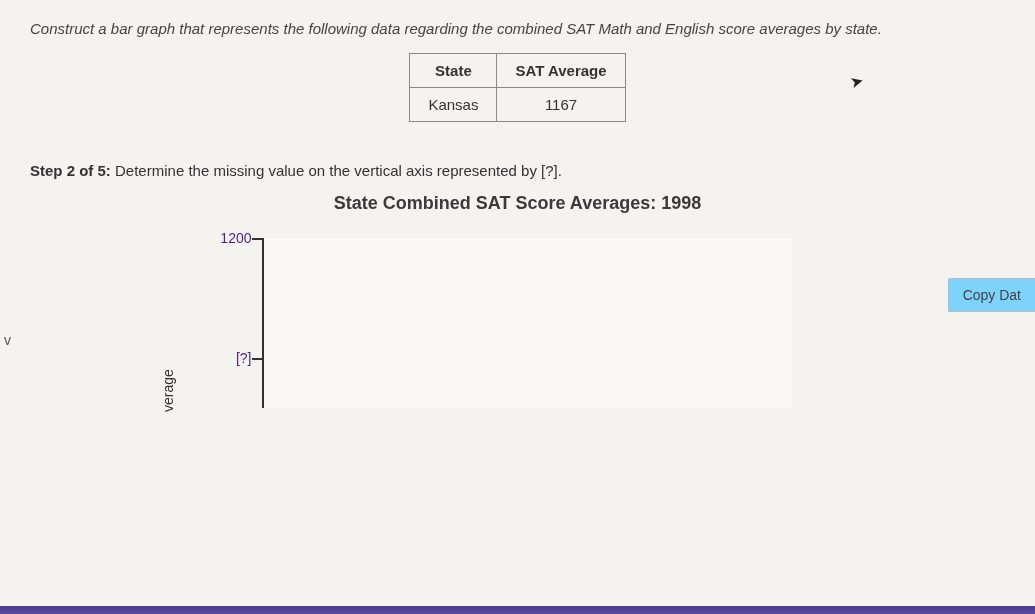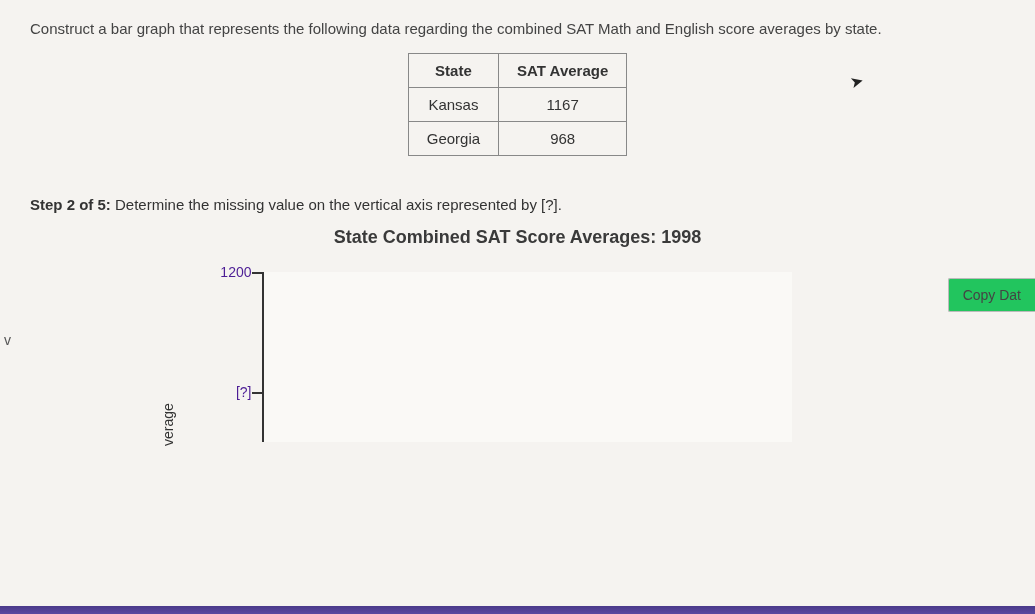--- a/index.html
+++ b/index.html
@@ -13,20 +13,21 @@
       color: #333;
     }
     .page {
       padding: 20px 0 0 0;
       position: relative;
     }
     .prompt {
       font-size: 15px;
       color: #444;
       margin: 0 0 12px 30px;
+      font-style: italic;
     }
     .data-table {
       margin: 16px auto 20px auto;
       border-collapse: collapse;
       background: transparent;
     }
     .data-table th, .data-table td {
       border: 1px solid #888;
       padding: 8px 18px;
       text-align: center;
@@ -35,21 +36,21 @@
     }
     .data-table th {
       font-weight: 700;
     }
     .copy-btn {
       position: absolute;
       right: 0;
       top: 278px;
       padding: 8px 14px;
       border: 1px solid #bbb;
-      background: #22c55e;
+      background: #7dd3fc;
       font-size: 14px;
       color: #444;
       cursor: pointer;
       border-radius: 2px 0 0 2px;
       border-right: none;
     }
     .left-tab {
       position: absolute;
       left: 0;
       top: 330px;
@@ -137,24 +138,20 @@
       <tr>
         <th>State</th>
         <th>SAT Average</th>
       </tr>
     </thead>
     <tbody>
       <tr>
         <td>Kansas</td>
         <td>1167</td>
       </tr>
-      <tr>
-        <td>Georgia</td>
-        <td>968</td>
-      </tr>
     </tbody>
   </table>
 
   <button class="copy-btn">Copy Dat</button>
 
   <div class="left-tab">v</div>
 
   <div class="step-line">
     <b>Step 2 of 5:</b><span> Determine the missing value on the vertical axis represented by [?].</span>
   </div>

